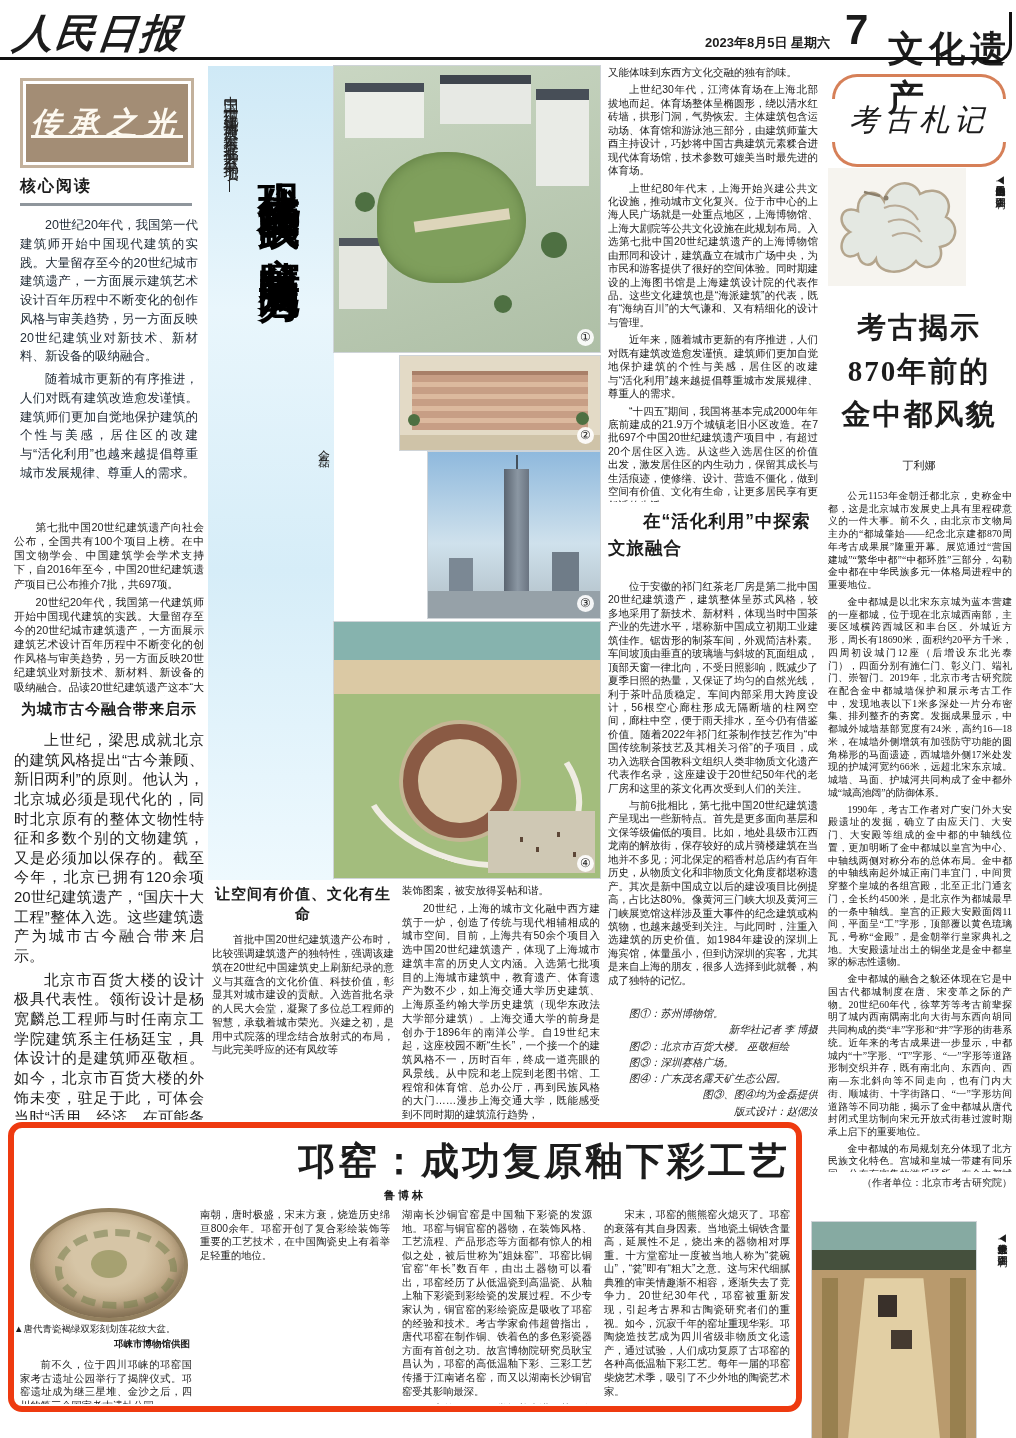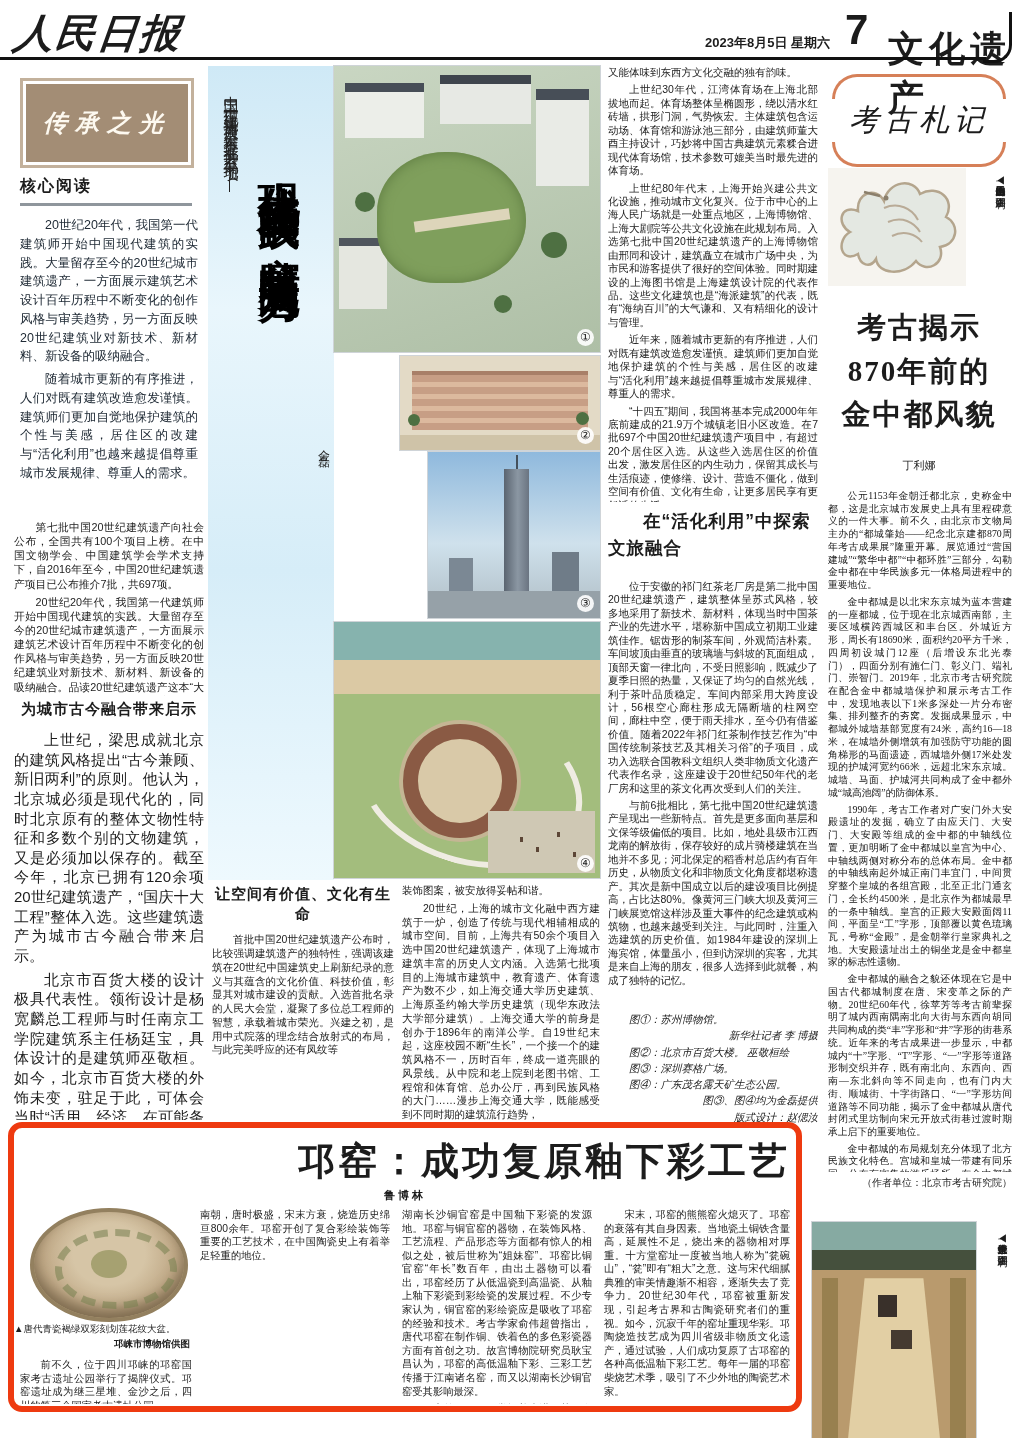--- a/index.html
+++ b/index.html
@@ -19,21 +19,21 @@
   .hdr-num{left:845px;top:6px;font-size:42px;font-weight:900;}
   .hdr-section{left:888px;top:12px;font-size:36px;font-weight:900;letter-spacing:5px;margin-top:13px;}
   .hdr-rule{left:0;top:57px;width:986px;height:3px;background:#111;}
   .hdr-corner{right:4px;top:12px;width:26px;height:48px;border-right:3px solid #111;
               border-bottom:3px solid #111;border-bottom-right-radius:18px;}
 
   
   .stamp1{left:20px;top:78px;width:168px;height:84px;background:#a38d75;border:3px solid #c3b19c;
           box-shadow:0 0 0 3px #fff inset;display:flex;align-items:center;justify-content:center;}
   .stamp1 span{color:#fdf9f0;font-family:"Liberation Serif",serif;font-style:italic;
-               font-size:24px;letter-spacing:8px;font-weight:bold;}
+               font-size:30px;letter-spacing:8px;font-weight:bold;text-decoration:underline;}
   .core-label{left:20px;top:176px;width:150px;font-size:16px;font-weight:bold;letter-spacing:2px;}
   .core-rule{left:20px;top:203px;width:172px;height:3px;background:#8f969c;}
   .core-text{left:20px;top:216px;width:178px;height:266px;font-size:12.5px;line-height:1.5;color:#202b36;}
   .lbody1{left:14px;top:520px;width:190px;height:176px;font-size:10.8px;line-height:1.31;}
   .lh1{left:14px;top:700px;width:190px;font-size:15px;font-weight:bold;text-align:center;letter-spacing:1px;}
   .lbody2{left:14px;top:730px;width:190px;height:390px;font-size:15px;line-height:1.31;}
 
   
   .blueband{left:208px;top:66px;width:126px;height:814px;
             background:linear-gradient(180deg,#cfe9f6 0%,#e9f6fc 30%,#d6edf8 62%,#eef9fe 100%);}
@@ -82,21 +82,21 @@
   .col3a{left:212px;top:884px;width:182px;height:238px;font-size:10.5px;line-height:1.31;}
   .h2{font-size:15px;font-weight:bold;text-align:center;letter-spacing:1px;margin:0 0 10px 0;}
   .col3b{left:402px;top:884px;width:198px;height:250px;font-size:10.5px;line-height:1.31;}
 
   
   .c4a{left:608px;top:66px;width:210px;height:436px;font-size:10.5px;line-height:1.28;}
   .c4h{left:608px;top:508px;width:210px;height:62px;font-size:17.5px;font-weight:bold;
        line-height:1.55;text-indent:2em;letter-spacing:1px;}
   .c4b{left:608px;top:580px;width:210px;height:422px;font-size:10.5px;line-height:1.28;}
   .credits{left:608px;top:1006px;width:210px;height:112px;font-family:"Liberation Serif",serif;
-           font-style:italic;font-size:10.5px;line-height:1.55;margin-top:6px;}
+           font-style:italic;font-size:10.5px;line-height:1.55;}
   .credits p{margin:0;}
   .cr-ind{text-indent:2em;}
   .cr-r{text-align:right;}
 
   
   .stamp2{left:830px;top:74px;width:178px;height:100px;text-align:center;}
   .fan{margin:0 auto;width:168px;height:22px;border:3px solid #cf6a3c;border-bottom:none;
        border-radius:84px 84px 0 0;opacity:.85;}
   .fan.flip{transform:scaleY(-1);}
   .stamp2 .txt{font-family:"Liberation Serif",serif;font-weight:400;font-size:30px;letter-spacing:5px;

